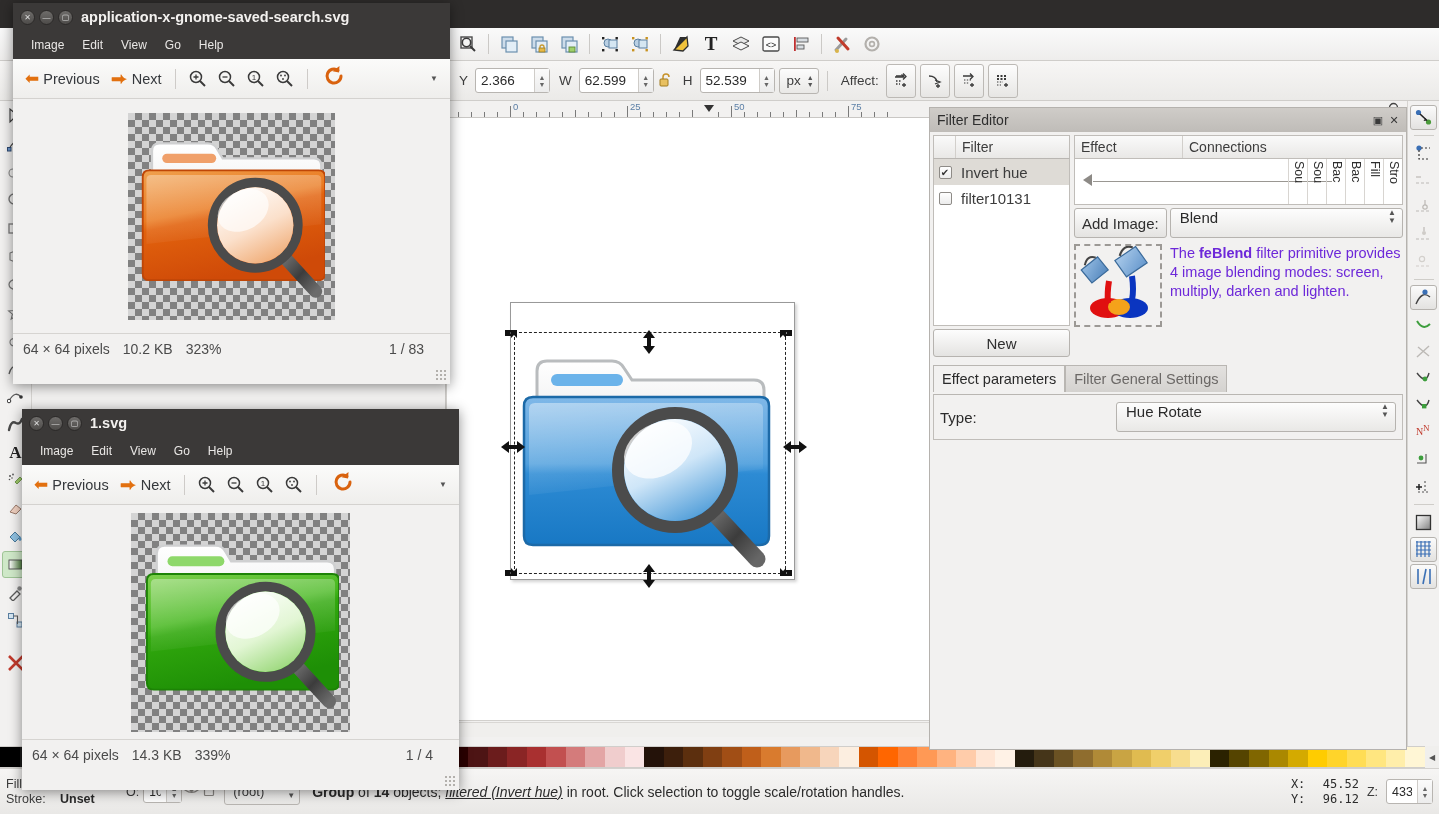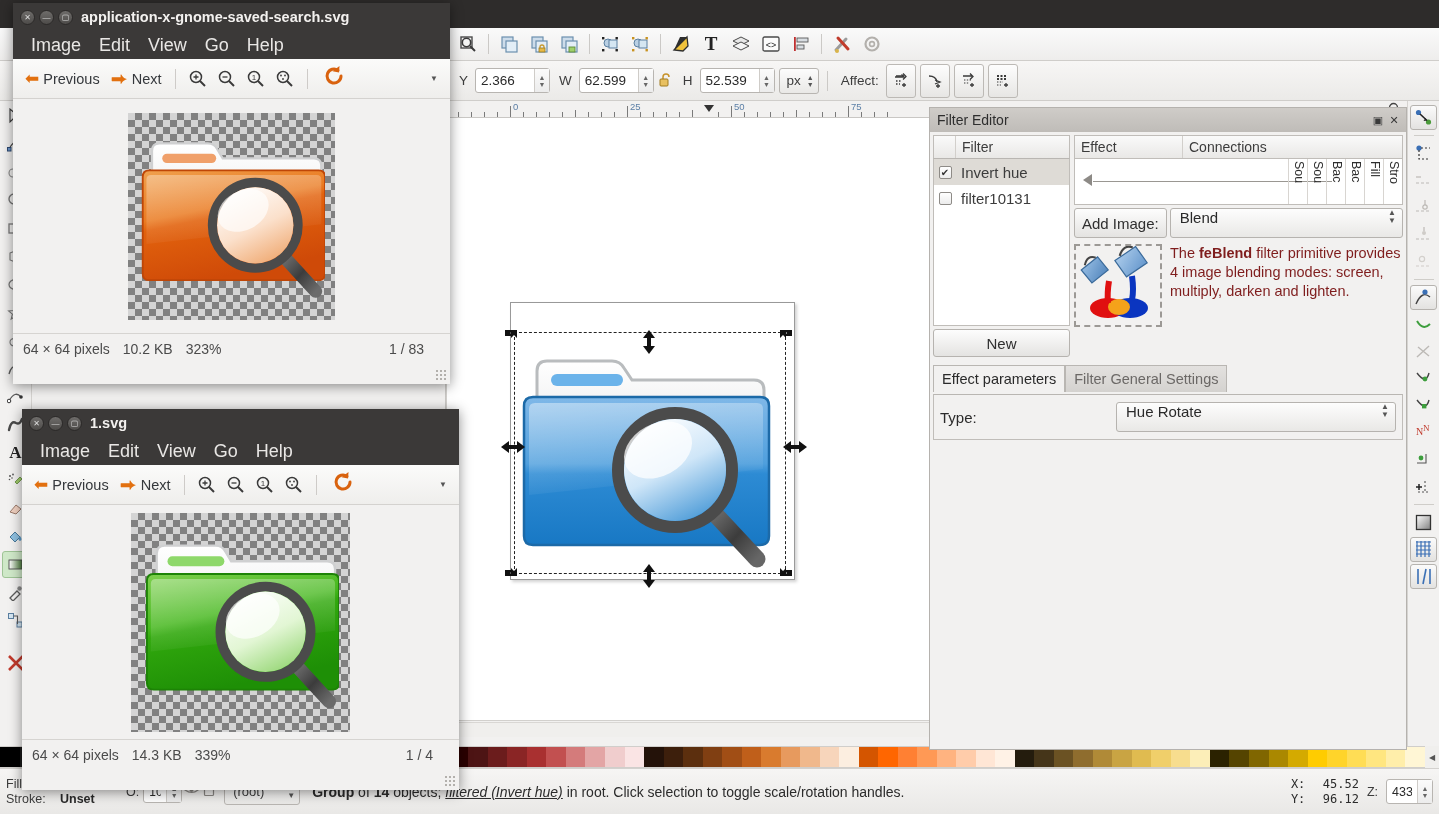--- a/index.html
+++ b/index.html
@@ -225,21 +225,21 @@
      writing-mode: vertical-rl; white-space: nowrap; color: #2e2e2e; }
   .add-row { display: flex; gap: 3px; margin-top: 3px; align-items: center; }
   .add-btn { height: 30px; padding: 0 7px; border: 1px solid #b6b3af; border-radius: 3px;
      background: linear-gradient(#fdfdfd,#e4e3e1); display: flex; align-items: center; font-size: 15px; color: #2f2f2f; }
   .combo { flex: 1; height: 30px; border: 1px solid #b6b3af; border-radius: 3px;
      background: linear-gradient(#fdfdfd,#e9e8e6); display: flex; align-items: flex-start; justify-content: space-between;
      padding: 0 6px 0 9px; font-size: 15px; color: #2a2a2a; }
   .combo .ar { display: flex; flex-direction: column; font-size: 8px; line-height: 8px; color: #555; }
   .desc-row { display: flex; gap: 8px; margin-top: 6px; }
   .desc-thumb { width: 88px; height: 83px; border: 2px dashed #9c9995; flex: none; position: relative; background: #f2f1f0; }
-  .desc-text { font-size: 14.5px; line-height: 19px; color: #7f1d1d; }
+  .desc-text { font-size: 14.5px; line-height: 19px; color: #6d28d9; }
   .desc-text b { font-weight: bold; }
   .fe-tabs { display: flex; margin-top: 6px; align-items: flex-end; }
   .fe-tab { padding: 5px 8px 5px 8px; font-size: 14.5px; border: 1px solid #b9b6b2;
      background: linear-gradient(#e3e1df,#d4d2cf); color: #6b6866; border-bottom: none; }
   .fe-tab.active { background: #f2f1f0; color: #2b2b2b; }
   .fe-params { border: 1px solid #c0bdb9; border-top: 1px solid #b9b6b2; padding: 7px 6px; background: #f2f1f0; }
   .param-row { display: flex; align-items: center; gap: 6px; margin-bottom: 7px; }
   .param-row:last-child { margin-bottom: 0; }
   .param-lab { width: 170px; font-size: 15px; color: #2b2b2b; }
   .slider { flex: 1; position: relative; height: 20px; display: flex; align-items: center; }
@@ -258,21 +258,21 @@
   
   .viewer { position: absolute; background: #f2f1f0; box-shadow: 0 2px 12px rgba(0,0,0,.45); }
   .v-title { height: 28px; background: #3b3938; display: flex; align-items: center;
      padding-left: 7px; gap: 8px; }
   .wbtns { display: flex; gap: 4px; }
   .wbtn { width: 15px; height: 15px; border-radius: 50%;
      background: linear-gradient(#6e6c6a,#4e4c4a); border: 1px solid #2c2a29;
      display: flex; align-items: center; justify-content: center; font-size: 8px; color: #ddd; }
   .v-title .tt { color: #f3f1ef; font-size: 14.5px; font-weight: bold; }
   .v-menu { height: 28px; background: #3b3938; display: flex; align-items: center; padding-left: 10px; gap: 2px; }
-  .v-menu .mi { color: #e9e7e5; font-size: 18px; padding: 2px 8px; }
+  .v-menu .mi { color: #e9e7e5; font-size: 12px; padding: 2px 8px; }
   .v-tools { height: 40px; background: linear-gradient(#fbfbfa,#efeeec);
      border-bottom: 1px solid #d4d2cf; display: flex; align-items: center; padding-left: 8px; gap: 3px; }
   .vt-btn { display: flex; align-items: center; gap: 4px; padding: 2px 4px; font-size: 14.5px; color: #35383c; }
   .vt-arrow { color: #e2700f; font-size: 17px; }
   .vt-sep { width: 1px; height: 20px; background: #cecbc8; margin: 0 6px; }
   .vt-zoom { width: 26px; display: flex; align-items: center; justify-content: center; font-size: 15px; color: #4a4a4a; }
   .vt-reload { color: #d9620e; font-size: 19px; padding: 0 6px; }
   .vt-down { margin-left: auto; margin-right: 12px; font-size: 8px; color: #555; }
   .v-canvas { background: #f2f1f0; display: flex; align-items: center; justify-content: center; }
   .checker {

